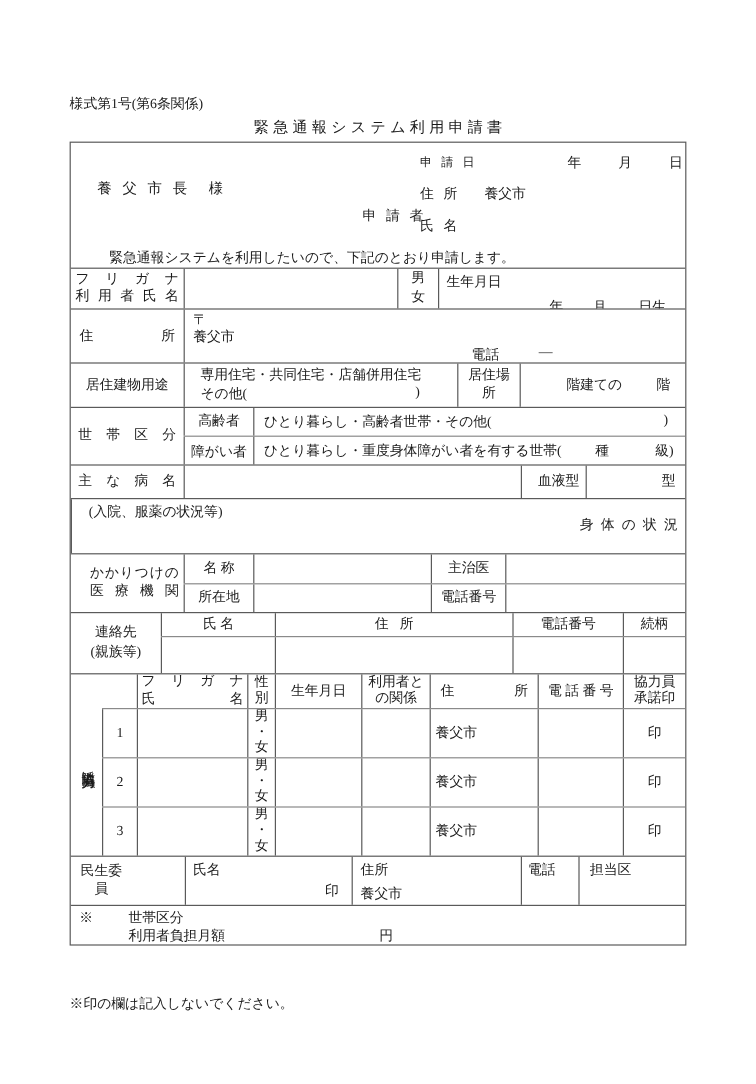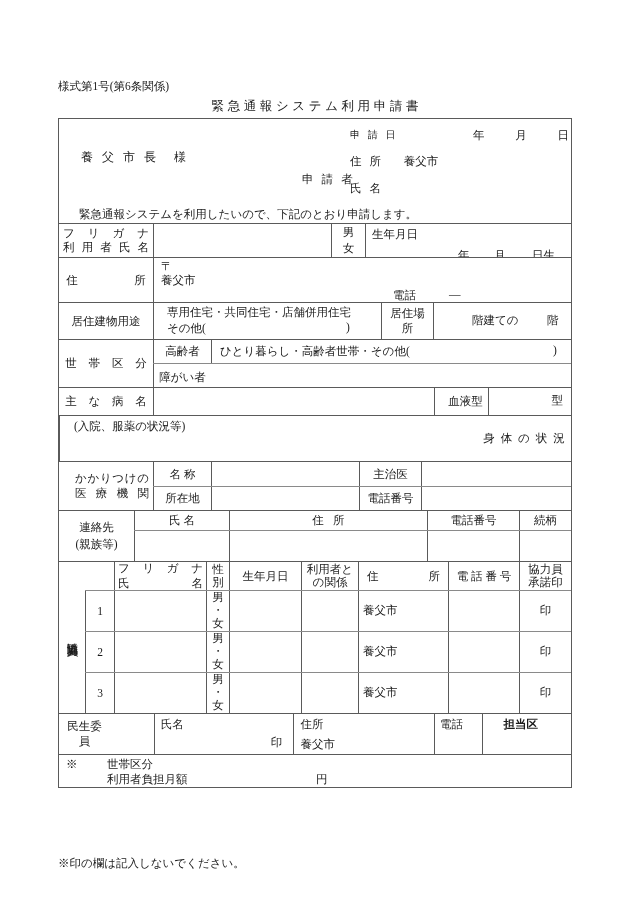--- a/index.html
+++ b/index.html
@@ -141,21 +141,21 @@
   .appl-name {
     position: absolute;
     left: 287px;
     top: 60px;
     font-size: 11.5px;
     letter-spacing: 2.6px;
     white-space: nowrap;
   }
   .statement {
     position: absolute;
-    left: 16px;
+    left: 28px;
     top: 86px;
     font-size: 11.5px;
     white-space: nowrap;
   }
 
   
   .stack2 {
     width: 100%;
     display: flex;
     flex-direction: column;
@@ -200,21 +200,21 @@
     font-size: 11.5px;
     line-height: 1.12;
   }
 
   .rel { position: relative; width: 100%; height: 100%; }
   .abs { position: absolute; white-space: nowrap; font-size: 11.5px; }
 
   .footnote {
     position: absolute;
     left: 58px;
-    top: 856px;
+    top: 829px;
     font-size: 11.5px;
     white-space: nowrap;
   }
 </style>
 </head>
 <body>
 
 <div class="page">
 
   <div class="form-no">様式第1号(第6条関係)</div>
@@ -315,20 +315,27 @@
             <div class="rel">
               <span class="abs" style="left:8px;top:4px;">ひとり暮らし・高齢者世帯・その他(</span>
               <span class="abs" style="left:341px;top:4px;">)</span>
             </div>
           </div>
         </div>
         <div style="display:flex;height:23px;">
           <div class="cell" style="width:58px;align-items:flex-end;">
             <span class="lbl-center">障がい者</span>
           </div>
+          <div class="cell" style="width:360px;padding:0;">
+            <div class="rel">
+              <span class="abs" style="left:8px;top:4px;">ひとり暮らし・重度身体障がい者を有する世帯(</span>
+              <span class="abs" style="left:284px;top:4px;">種</span>
+              <span class="abs" style="left:334px;top:4px;">級)</span>
+            </div>
+          </div>
         </div>
       </div>
     </div>
 
     <div class="row">
       <div class="cell nolb" style="width:94px;height:27px;">
         <span class="lbl-spread sp2">主な病名</span>
       </div>
       <div class="cell" style="width:281px;"></div>
       <div class="cell" style="width:54px;padding-left:12px;">
@@ -551,21 +558,21 @@
           <span class="abs" style="left:6px;top:23px;">養父市</span>
         </div>
       </div>
       <div class="cell" style="width:52px;padding:0;align-items:flex-start;">
         <div class="rel">
           <span class="abs" style="left:5px;top:3px;">電話</span>
         </div>
       </div>
       <div class="cell" style="width:98px;padding:0;align-items:flex-start;">
         <div class="rel">
-          <span class="abs" style="left:21px;top:3px;font-weight:bold;">担当区</span>
+          <span class="abs" style="left:9px;top:3px;">担当区</span>
         </div>
       </div>
     </div>
 
     <div class="row">
       <div class="cell nolb" style="width:512px;padding:0;">
         <div class="rel" style="height:32px;">
           <span class="abs" style="left:7px;top:2px;">※</span>
           <span class="abs" style="left:48px;top:2px;">世帯区分</span>
           <span class="abs" style="left:48px;top:17px;">利用者負担月額</span>

